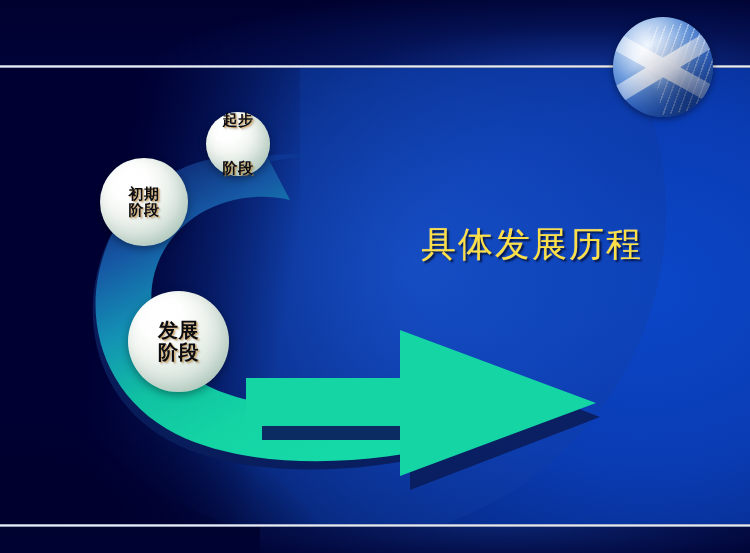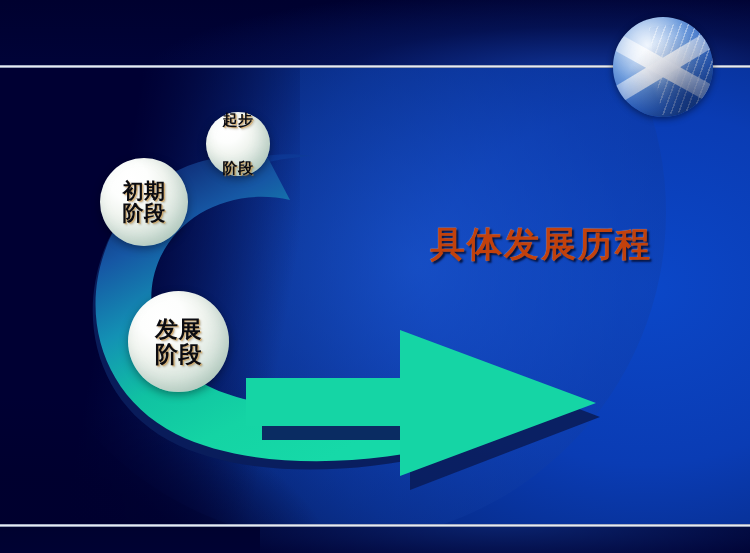--- a/index.html
+++ b/index.html
@@ -137,33 +137,33 @@
     font-weight: bold;
     line-height: 1.07;
     text-align: center;
     letter-spacing: 0.5px;
     text-shadow: 1.3px 1.3px 0 rgba(210,150,60,0.55), 2px 2px 2px rgba(80,55,10,0.28);
     white-space: nowrap;
   }
   .sphere .ln { display: block; }
 
   #sphere-start   { left: 206px; top: 112px;  width: 64px;  height: 64px;  font-size: 15px; gap: 32px; }
-  #sphere-early   { left: 100px; top: 158px;  width: 88px;  height: 88px;  font-size: 21px; }
-  #sphere-growth  { left: 128px; top: 291px;  width: 101px; height: 101px; font-size: 23px; }
+  #sphere-early   { left: 100px; top: 158px;  width: 88px;  height: 88px;  font-size: 15px; }
+  #sphere-growth  { left: 128px; top: 291px;  width: 101px; height: 101px; font-size: 20px; }
   #sphere-mature  { left: 270px; top: 322px;  width: 143px; height: 143px; font-size: 26px; }
 
   
   #page-title {
     position: absolute;
-    left: 430px; top: 221px;
+    left: 421px; top: 221px;
     font-family: "DejaVu Serif", "Liberation Serif", serif;
-    font-weight: bold;
+    font-weight: normal;
     font-size: 35px;
     letter-spacing: 2px;
-    color: #c2410c;
+    color: #fde047;
     text-shadow: 2px 2px 2px rgba(0,0,20,0.75), 0 0 1px rgba(255,255,255,0.6);
     white-space: nowrap;
   }
 </style>
 </head>
 <body>
 
 <div id="slide">
 
   <div class="bg-base"></div>

